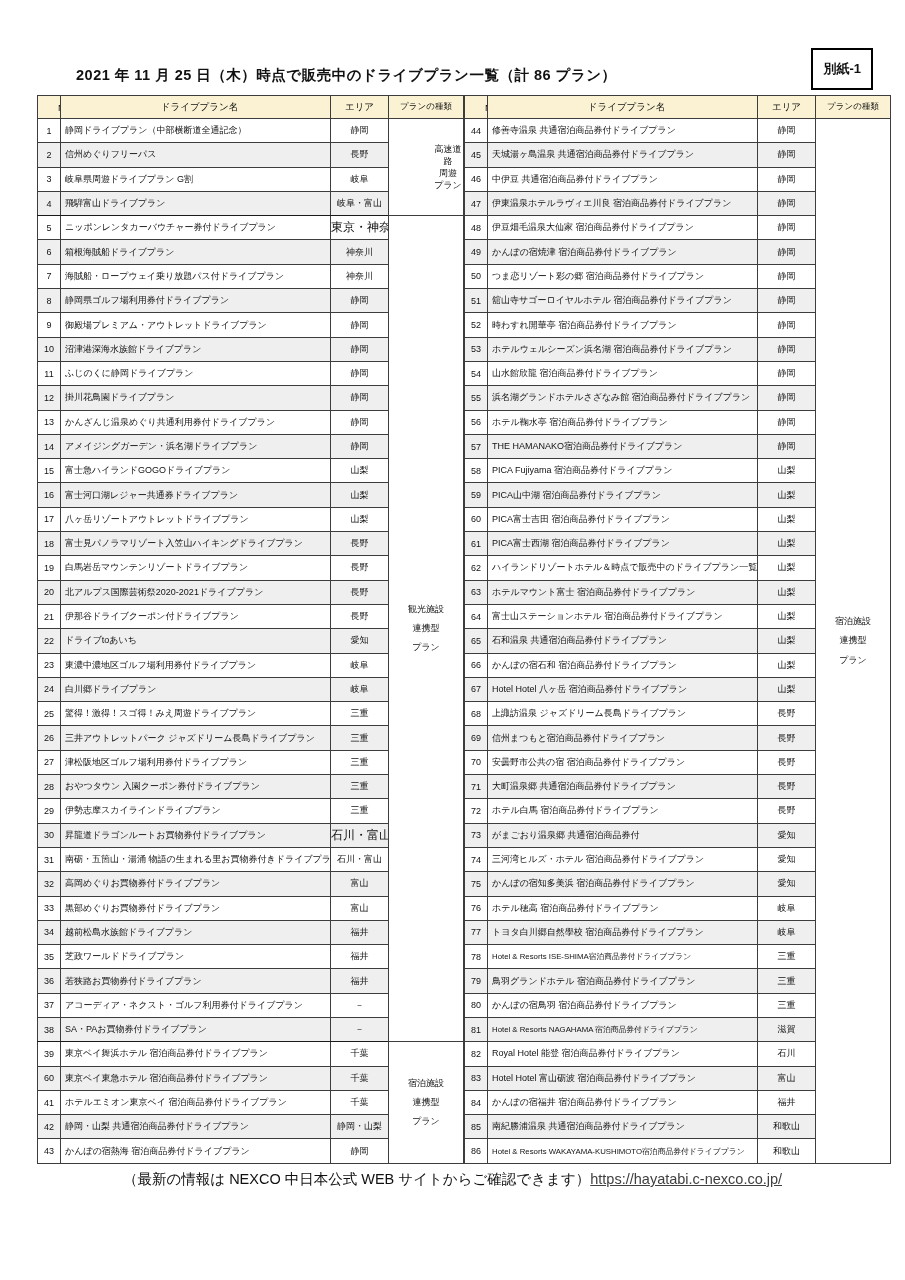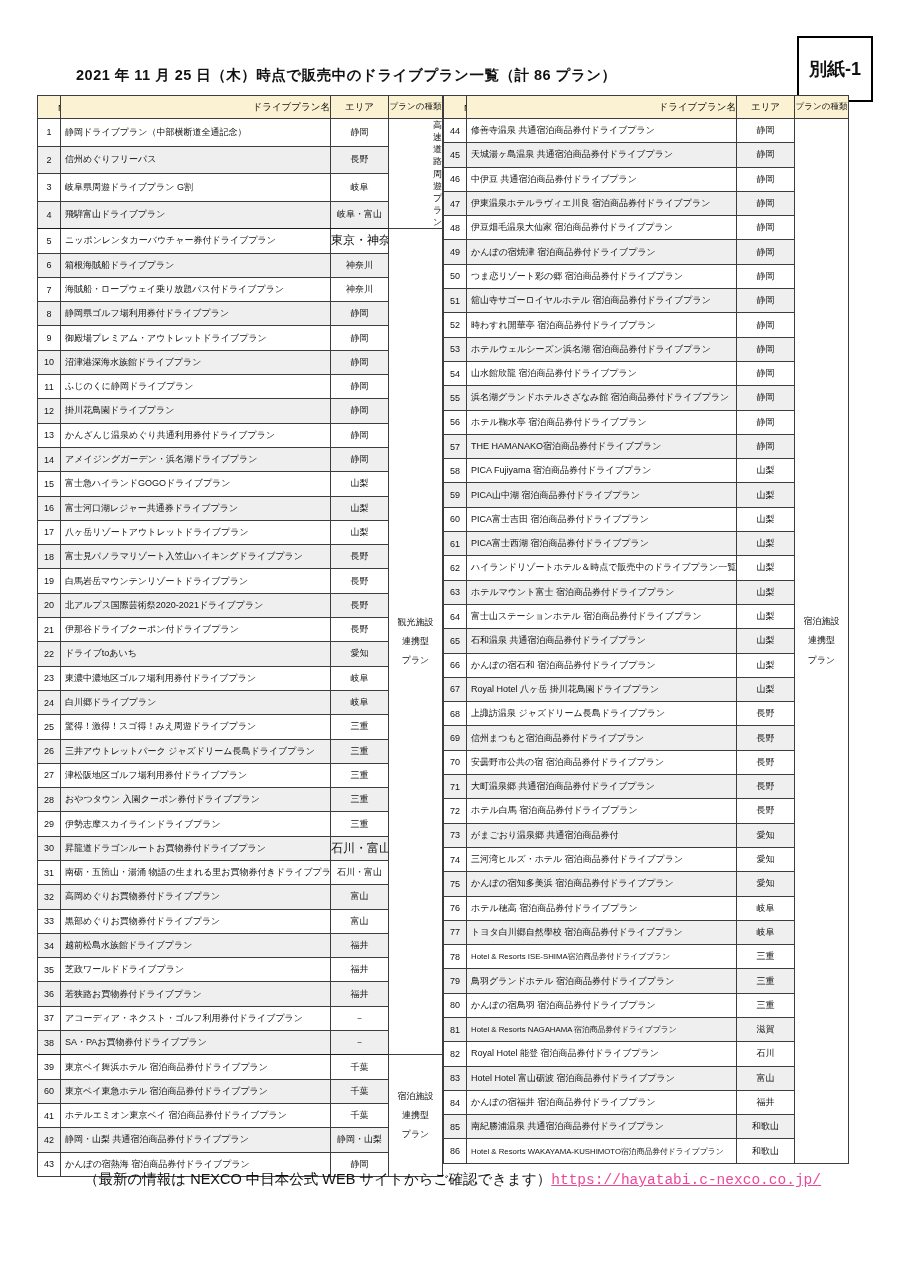--- a/index.html
+++ b/index.html
@@ -3,23 +3,23 @@
 <meta charset="utf-8">
 <style>
   * { margin: 0; padding: 0; box-sizing: border-box; }
   html, body { background: #ffffff; }
   body {
     width: 905px; height: 1280px; position: relative;
     font-family: "Liberation Sans", "DejaVu Sans", sans-serif;
     color: #111;
   }
   .attachment-box {
-    position: absolute; top: 36px; right: 32px;
-    border: 2px solid #000; padding: 19px 10px;
-    font-size: 18px; font-weight: bold; background: #fff;
+    position: absolute; top: 48px; right: 32px;
+    border: 2px solid #000; padding: 10px 10px;
+    font-size: 13px; font-weight: bold; background: #fff;
   }
   .doc-title {
     position: absolute; top: 66px; left: 76px;
     font-size: 14.5px; font-weight: bold; letter-spacing: 0.5px;
   }
   .tables-wrap {
     position: absolute; top: 95px; left: 37px;
     display: flex; flex-direction: row;
   }
   table {
@@ -30,43 +30,43 @@
   th, td {
     border: 1px solid #3d3d3d;
     font-size: 9px; color: #111;
     overflow: hidden; white-space: nowrap;
   }
   thead th {
     background: #fbf2d3; height: 23px;
     font-weight: normal; font-size: 9.5px;
   }
   th.col-no    { width: 23px; text-align: center; padding-left: 20px; }
-  th.col-name  { width: 270px; text-align: right; padding-left: 8px; }
+  th.col-name  { width: 270px; text-align: center; padding-left: 8px; }
   th.col-area  { width: 58px; }
-  th.col-type  { width: 54px; font-size: 8.5px; }
+  th.col-type  { width: 75px; font-size: 8.5px; }
   tbody td { height: 24.3px; background: #fff; }
   tbody tr.alt td { background: #efefef; }
   td.no-cell   { text-align: center; }
   td.name-cell { text-align: left; padding-left: 4px; }
   td.area-cell { text-align: center; }
   td.area-cell.small { font-size: 12px; }
   td.name-cell.small { font-size: 7.8px; }
   td.type-cell {
     background: #fff !important; text-align: center;
     white-space: normal; vertical-align: middle;
     line-height: 2.15; font-size: 9px;
   }
   td.type-cell.compact { line-height: 1.35; padding-left: 44px; }
   tr.group-end td { border-bottom: 1.6px solid #1a1a1a; }
   .footer {
     position: absolute; top: 1170px; left: 0; width: 905px;
     text-align: center; font-size: 14.5px;
   }
   .footer a {
-    color: #ec4899; text-decoration: underline; cursor: pointer; font-family: Liberation Mono, monospace;
+    color: #404040; text-decoration: underline; cursor: pointer;
   }
 </style>
 </head>
 <body>
 
 <div class="attachment-box">別紙-1</div>
 
 <div class="doc-title">2021 年 11 月 25 日（木）時点で販売中のドライブプラン一覧（計 86 プラン）</div>
 
 <div class="tables-wrap">
@@ -424,21 +424,21 @@
             <td class="name-cell">石和温泉 共通宿泊商品券付ドライブプラン</td>
             <td class="area-cell">山梨</td>
           </tr>
           <tr>
             <td class="no-cell">66</td>
             <td class="name-cell">かんぽの宿石和 宿泊商品券付ドライブプラン</td>
             <td class="area-cell">山梨</td>
           </tr>
           <tr class="alt">
             <td class="no-cell">67</td>
-            <td class="name-cell">Royal Hotel 八ヶ岳 掛川花鳥園ドライブプラン</td>
+            <td class="name-cell">Hotel Hotel 八ヶ岳 宿泊商品券付ドライブプラン</td>
             <td class="area-cell">山梨</td>
           </tr>
           <tr>
             <td class="no-cell">68</td>
             <td class="name-cell">上諏訪温泉 ジャズドリーム長島ドライブプラン</td>
             <td class="area-cell">長野</td>
           </tr>
           <tr class="alt">
             <td class="no-cell">69</td>
             <td class="name-cell">信州まつもと宿泊商品券付ドライブプラン</td>

